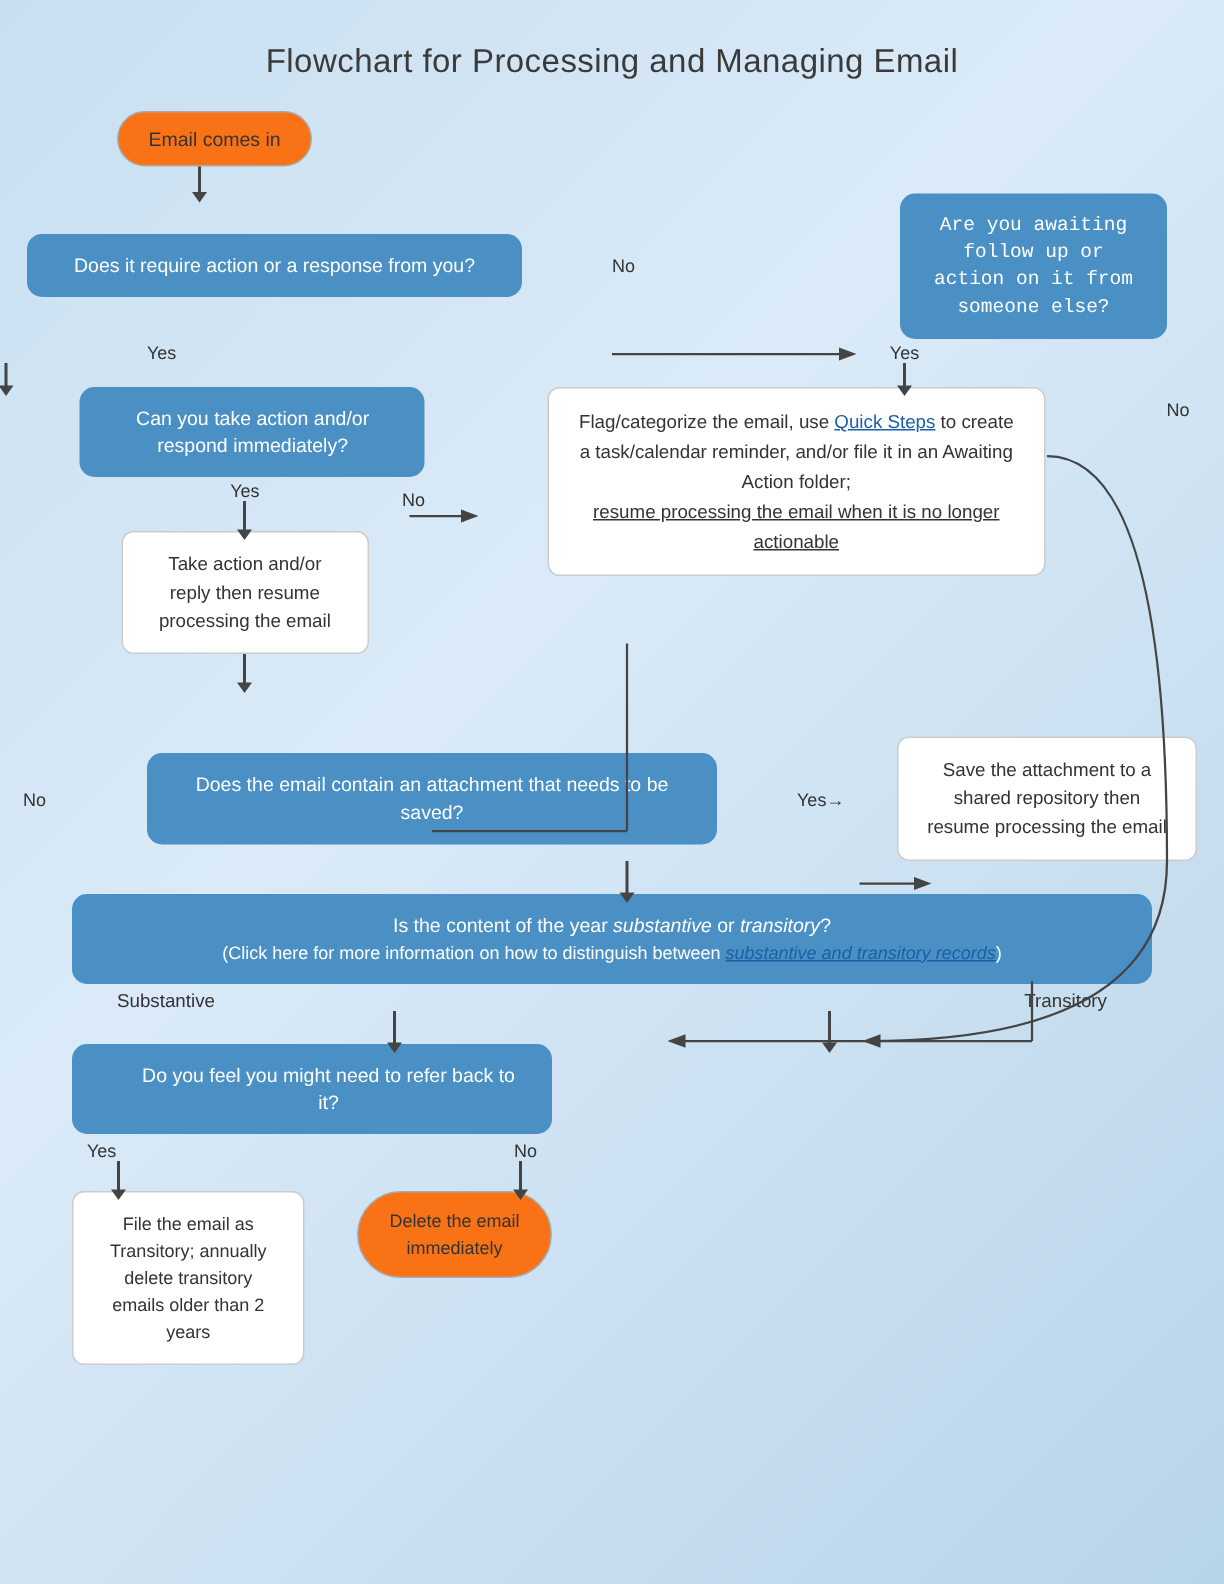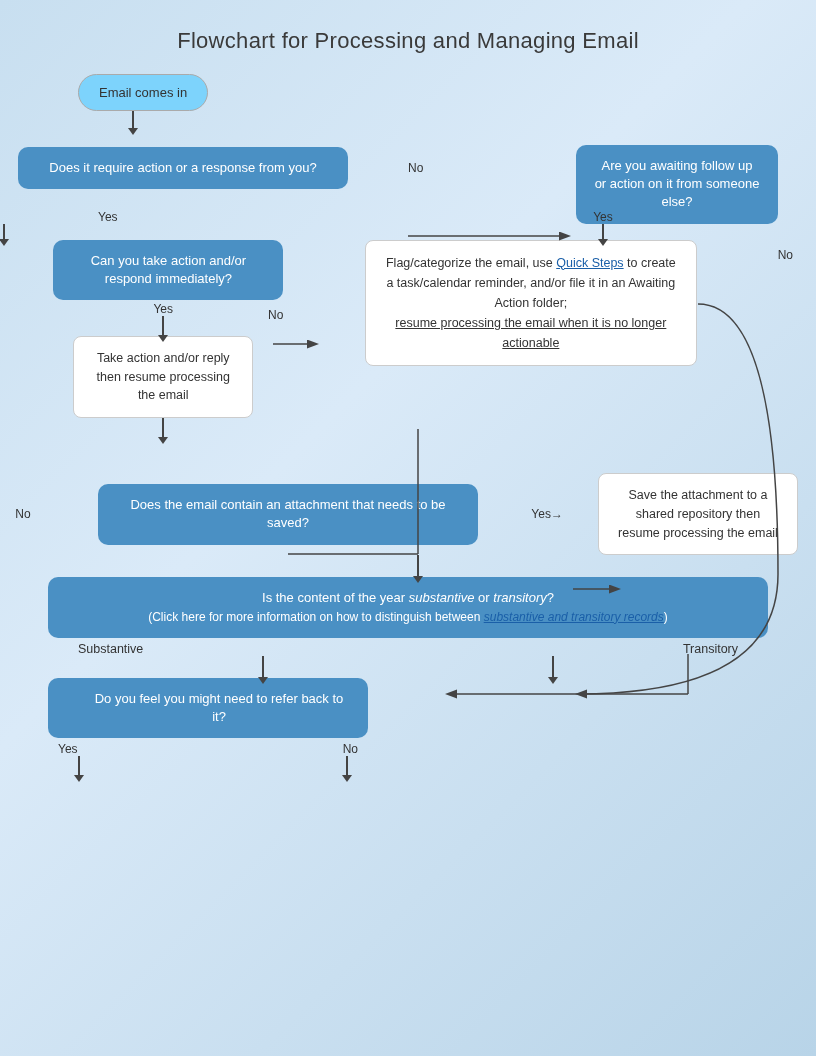--- a/index.html
+++ b/index.html
@@ -23,21 +23,21 @@
 
     .flowchart {
       position: relative;
       width: 780px;
       margin: 0 auto;
       padding-bottom: 30px;
     }
 
     
     .oval {
-      background: #7dd3fc;
+      background: #f97316;
       border-radius: 50px;
       border: 1.5px solid #aaa;
       text-align: center;
       padding: 10px 20px;
       font-size: 13px;
       color: #333;
       display: inline-block;
     }
 
     .decision {
@@ -127,21 +127,21 @@
   <div style="display:flex;align-items:center;margin-bottom:0;position:relative;">
     <div style="width:390px;">
       <div class="decision" style="width:330px;margin-left:0;">
         <span>Does it require action or a response from you?</span>
       </div>
     </div>
     <div style="margin-left:0px;font-size:12px;color:#333;">
       <span>No</span>
     </div>
     <div style="flex:1;display:flex;justify-content:flex-end;padding-right:20px;">
-      <div class="decision" style="width:202px;position:relative;top:16px;">
+      <div class="decision" style="width:178px;position:relative;top:0;font-family:Liberation Mono, monospace;">
         <span>Are you awaiting follow up or action on it from someone else?</span>
       </div>
     </div>
   </div>
 
   <div style="display:flex;padding-left:0px;position:relative;">
     <div style="width:160px;display:flex;flex-direction:column;align-items:center;">
       <div style="font-size:12px;color:#333;align-self:flex-start;padding-left:80px;padding-top:2px;"><span>Yes</span></div>
       <div class="arrow-down" style="height:16px;margin-left:-15px;"></div>
     </div>
@@ -154,21 +154,21 @@
 
   <div style="display:flex;align-items:flex-start;gap:46px;">
     <div style="display:flex;flex-direction:column;align-items:center;width:330px;">
       <div class="decision" style="width:230px;">
         <span>Can you take action and/or respond immediately?</span>
       </div>
       <div style="display:flex;width:230px;">
         <div style="display:flex;flex-direction:column;align-items:center;flex:1;">
           <div style="font-size:12px;color:#333;padding-top:2px;"><span>Yes</span></div>
           <div class="arrow-down" style="height:20px;"></div>
-          <div class="process" style="width:180px;font-size:12.5px;">
+          <div class="process" style="width:165px;font-size:12.5px;">
             <span>Take action and/or reply then resume processing the email</span>
           </div>
           <div class="arrow-down" style="height:20px;"></div>
         </div>
         <div style="display:flex;flex-direction:column;align-items:flex-start;justify-content:flex-start;margin-top:8px;">
           <div style="font-size:12px;color:#333;margin-left:-5px;"><span>No</span></div>
         </div>
       </div>
     </div>
 
@@ -234,16 +234,28 @@
 
       <div style="display:flex;width:300px;justify-content:space-between;margin-top:4px;">
         <div style="font-size:12px;color:#333;"><span>Yes</span></div>
         <div style="font-size:12px;color:#333;"><span>No</span></div>
       </div>
       <div style="display:flex;width:300px;justify-content:space-between;">
         <div class="arrow-down" style="height:20px;margin-left:20px;"></div>
         <div class="arrow-down" style="height:20px;margin-right:10px;"></div>
       </div>
 
+      <div style="display:flex;width:320px;justify-content:space-between;align-items:flex-start;">
+        <div style="width:155px;">
+          <div class="process" style="font-size:12px;line-height:1.5;">
+            <span>File the email as Transitory; annually delete transitory emails older than 2 years</span>
+          </div>
+        </div>
+        <div style="width:130px;">
+          <div class="oval" style="font-size:12px;line-height:1.5;width:130px;">
+            <span>Delete the email immediately</span>
+          </div>
+        </div>
+      </div>
     </div>
   </div>
 
 </div>
 
 </body></html>

